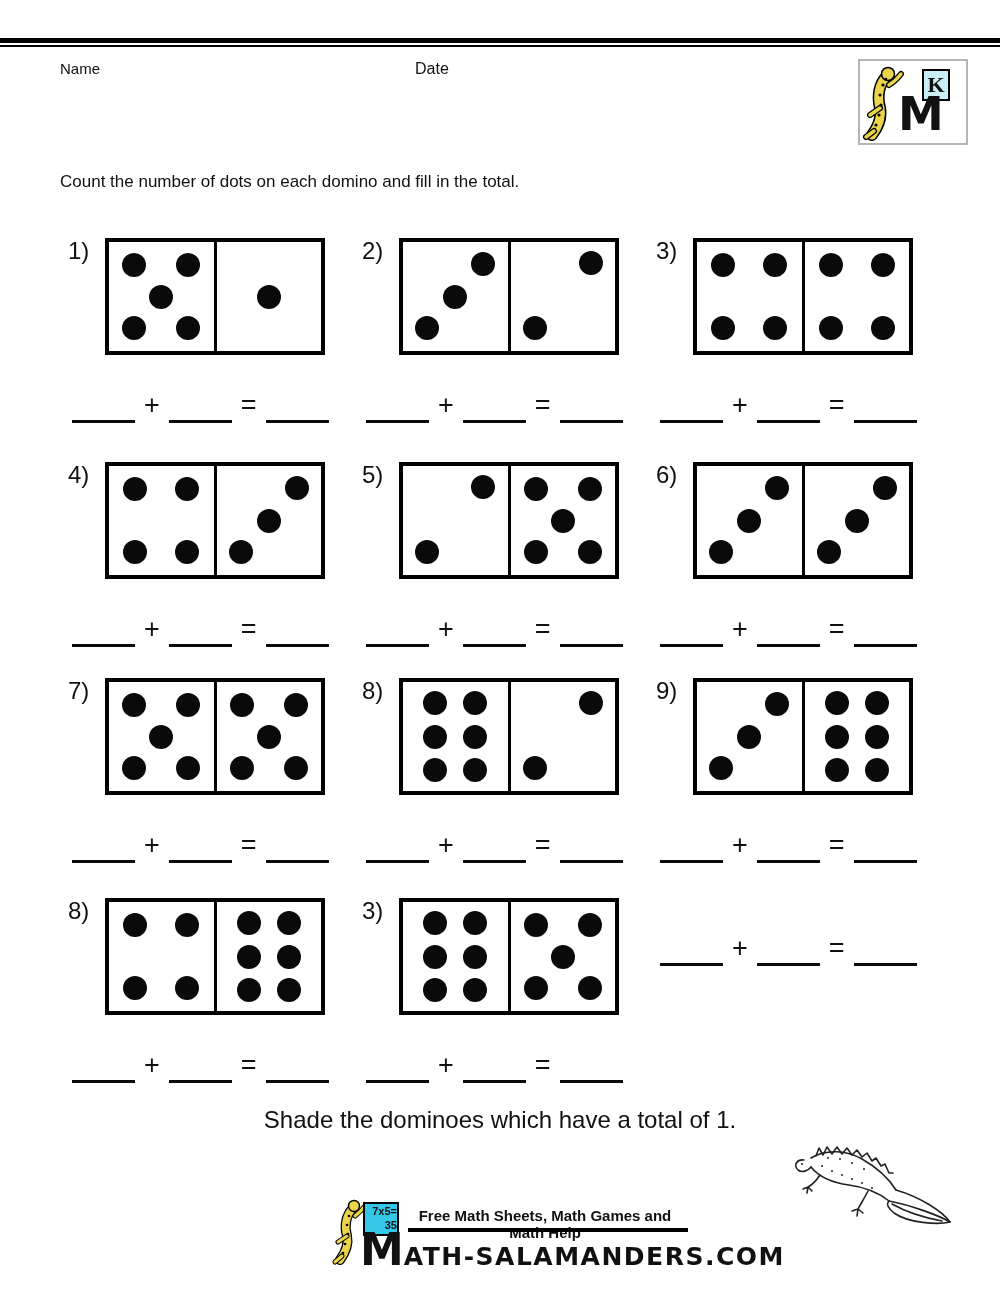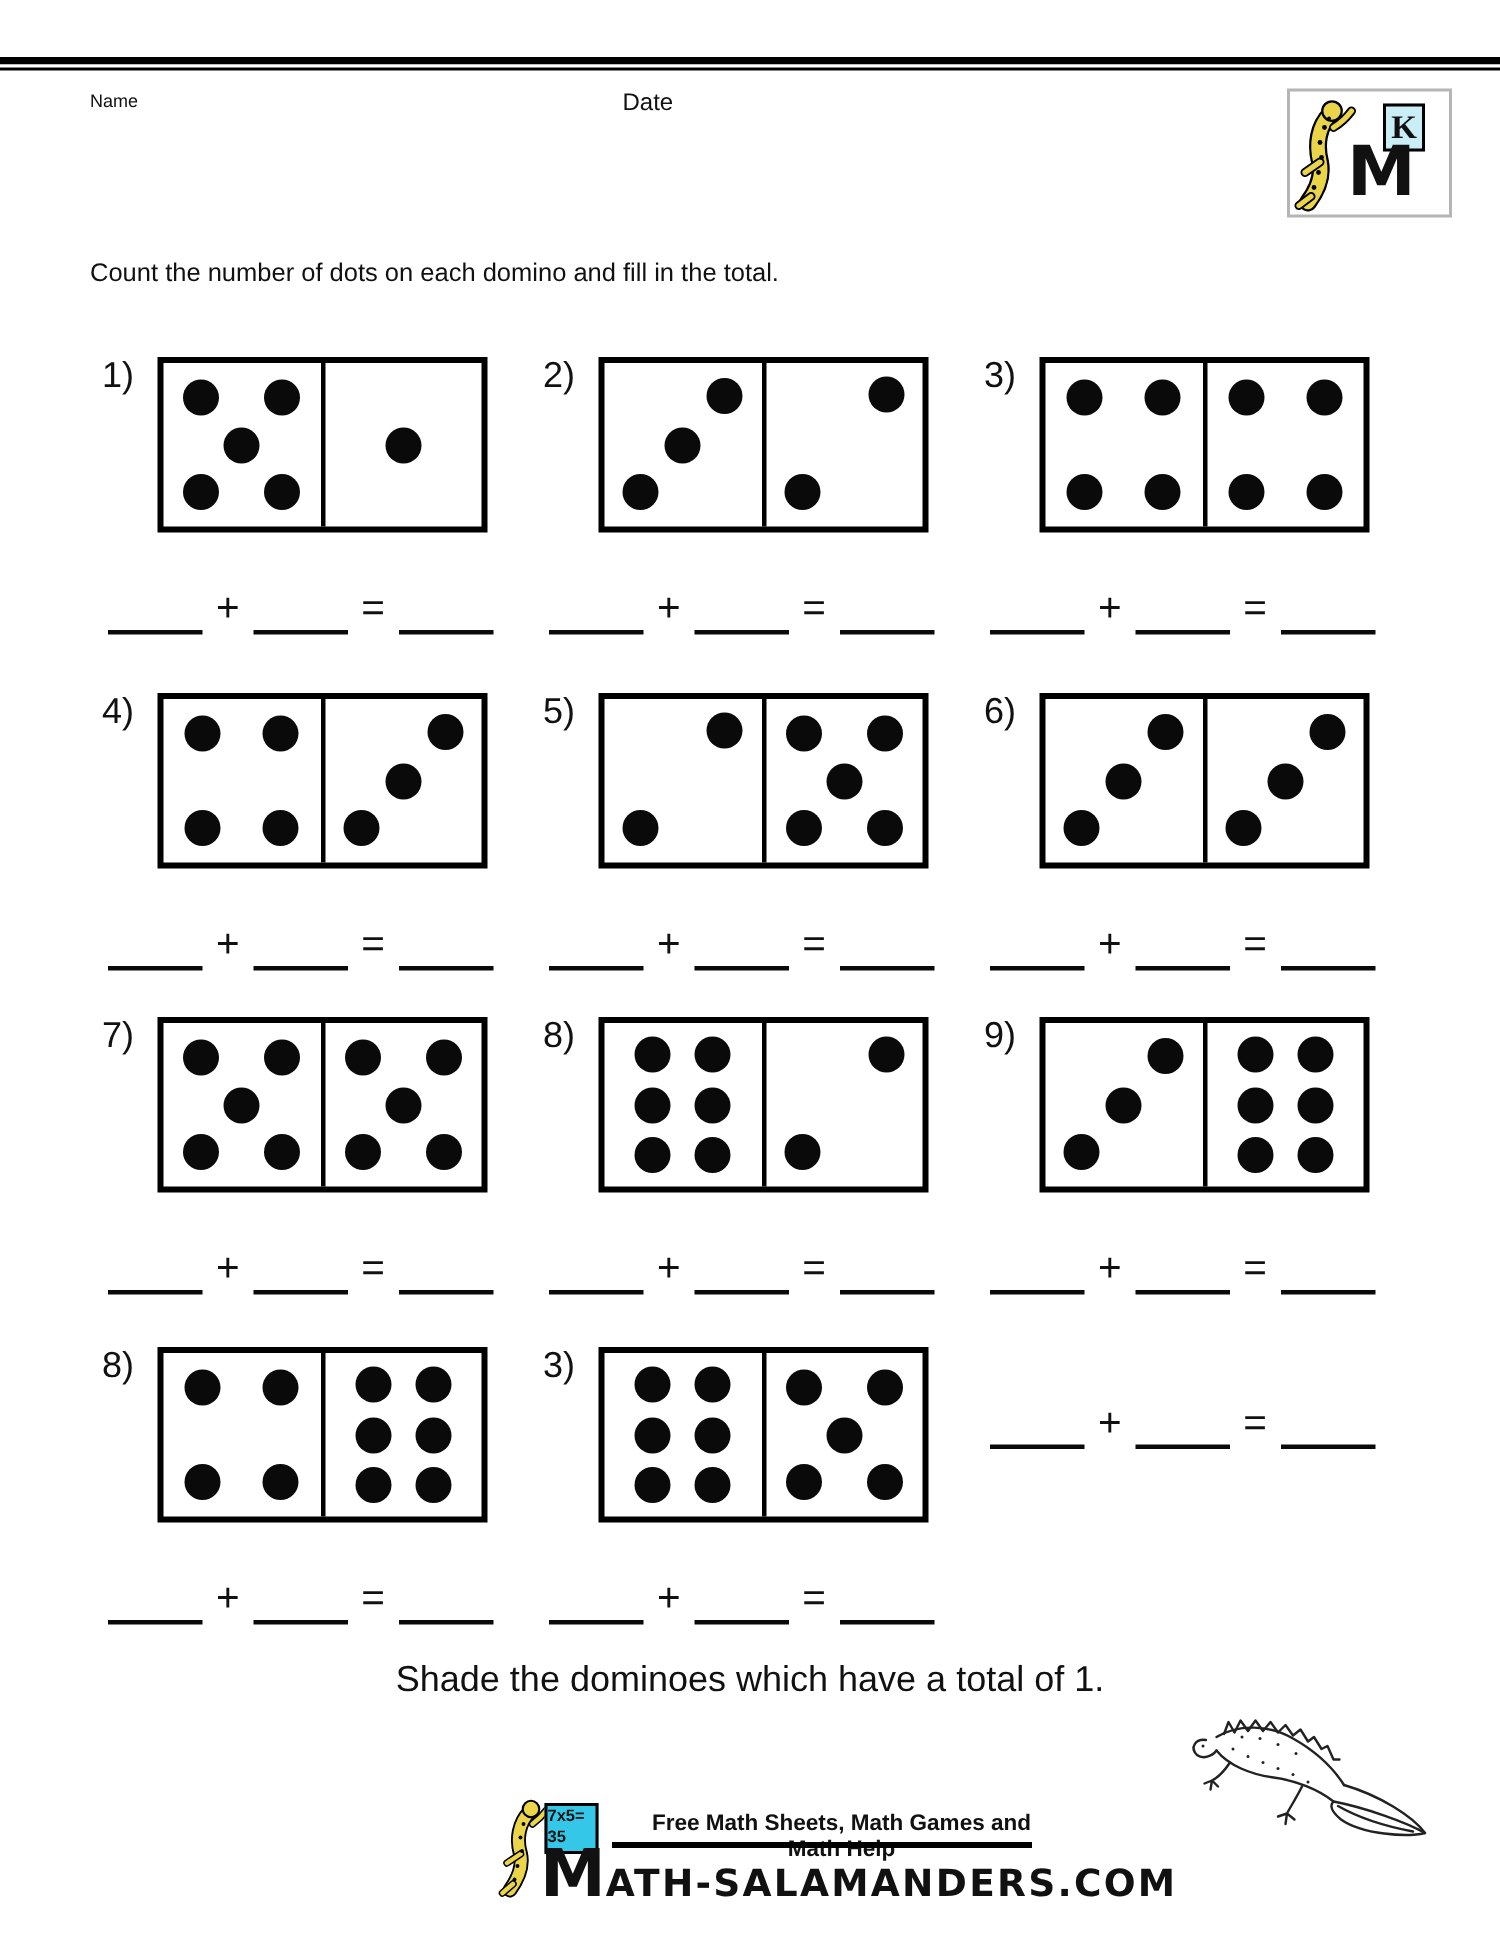--- a/index.html
+++ b/index.html
@@ -5,21 +5,21 @@
   html,body{margin:0;padding:0;background:#fff;}
   .page{position:relative;width:1000px;height:1294px;background:#fff;
         font-family:"Liberation Sans",sans-serif;color:#111;overflow:hidden;}
 
   
   .toprule{position:absolute;left:0;top:38px;width:100%;}
   .toprule .t1{height:5px;background:#000;}
   .toprule .t2{height:2px;background:#fff;}
   .toprule .t3{height:2px;background:#000;}
 
-  .name-label{position:absolute;left:60px;top:60px;font-size:12px;}
+  .name-label{position:absolute;left:60px;top:60px;font-size:15px;}
   .date-label{position:absolute;left:415px;top:60px;font-size:16px;}
 
   
   .logo-box{position:absolute;left:858px;top:59px;width:110px;height:86px;
             border:2px solid #b5b5b5;background:#fff;box-sizing:border-box;}
   .logo-k{position:absolute;left:62px;top:8px;width:28px;height:32px;background:#c9eef6;
           border:2px solid #000;box-sizing:border-box;text-align:center;
           font-family:"Liberation Serif",serif;font-weight:bold;font-size:22px;line-height:28px;}
   .logo-m{position:absolute;left:38px;top:30px;font-family:"DejaVu Sans",sans-serif;
           font-weight:900;font-size:46px;line-height:1;}
@@ -43,23 +43,23 @@
   .blank{width:63px;height:16px;border-bottom:3px solid #0a0a0a;margin:0 5px;}
   .blank:first-child{margin-left:0;}
   .op{font-size:27px;line-height:1;margin:0 4px 4px;}
 
   .shade-instruction{position:absolute;left:0;top:1106px;width:100%;
                      text-align:center;font-size:24px;}
 
   
   .foot-sal{position:absolute;left:331px;top:1198px;}
   .foot-board{position:absolute;left:363px;top:1202px;width:36px;height:34px;background:#35C7E8;
-              border:2px solid #000;box-sizing:border-box;text-align:left;
+              border:2px solid #000;box-sizing:border-box;text-align:right;
               font-size:11px;font-weight:bold;line-height:14px;}
-  .foot-tagline{position:absolute;left:420px;top:1207px;width:282px;text-align:center;
+  .foot-tagline{position:absolute;left:404px;top:1207px;width:282px;text-align:center;
                 font-size:15px;font-weight:bold;}
   .foot-rule{position:absolute;left:408px;top:1228px;width:280px;height:4px;background:#000;}
   .wordmark{position:absolute;left:360px;top:1228px;display:flex;align-items:baseline;}
   .wm-m{font-family:"DejaVu Sans",sans-serif;font-weight:900;font-size:44px;line-height:1;}
   .wm-rest{font-family:"DejaVu Sans",sans-serif;font-weight:800;font-size:25px;
            letter-spacing:1.5px;line-height:1;}
 
   .newt{position:absolute;left:788px;top:1126px;}
 </style>
 </head>

